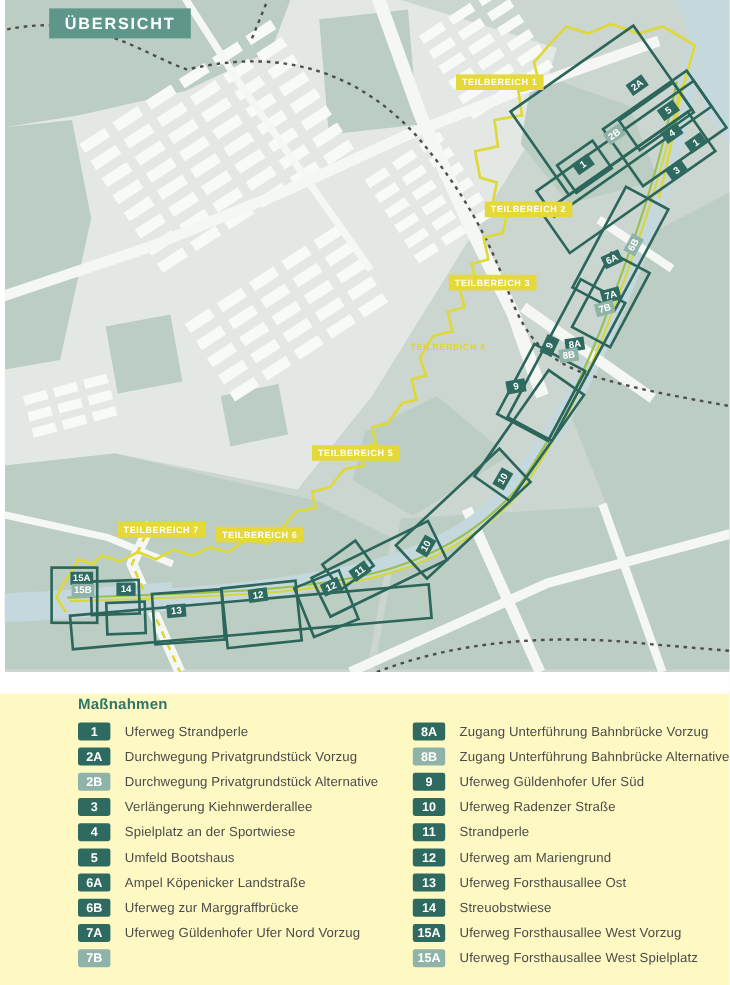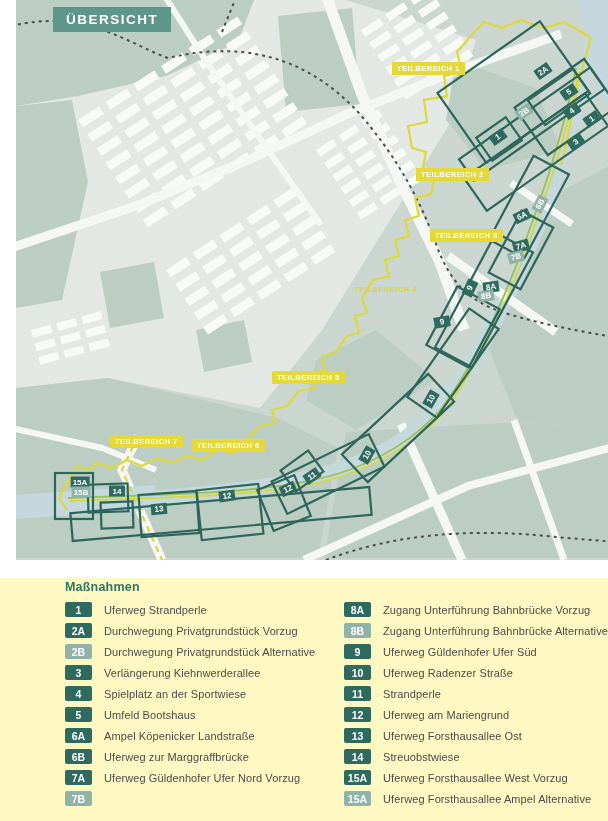--- a/index.html
+++ b/index.html
@@ -1,18 +1,18 @@
 <!DOCTYPE html>
 <html><head>
 <meta charset="utf-8">
 <style>
   html,body{margin:0;padding:0;background:#fff;}
   #page{position:relative;width:608px;height:821px;background:#ffffff;overflow:hidden;
         font-family:"Liberation Sans", sans-serif;}
-  #map-wrap{position:absolute;left:16px;top:0;width:507px;height:560px;}
+  #map-wrap{position:absolute;left:4px;top:0;width:507px;height:560px;}
   #map-svg{position:absolute;left:0;top:0;}
   .header-banner{position:absolute;left:37px;top:7px;height:25px;background:#5f968a;color:#fff;
         display:flex;align-items:center;padding:0 13px;font-size:13.5px;font-weight:bold;
         letter-spacing:1.5px;z-index:30;}
   .tb-label{position:absolute;font-size:7.5px;font-weight:bold;letter-spacing:.5px;
         white-space:nowrap;z-index:20;}
   .tb-label.boxed{background:#e5d839;color:#ffffff;padding:2px 5px;}
   .tb-label.plain{color:#ded534;padding:0;}
   .map-badge{position:absolute;min-width:12px;height:11px;line-height:11px;text-align:center;
         color:#fff;font-size:8px;font-weight:bold;padding:0 2px;z-index:22;white-space:nowrap;}
@@ -218,21 +218,21 @@
         <rect x="124" y="493" width="58" height="42" transform="rotate(-4 153 514)" stroke="#2c665b" stroke-width="2.2" fill="none"></rect>
         <rect x="55" y="500" width="300" height="28" transform="rotate(-5 205 514)" stroke="#2c665b" stroke-width="2.2" fill="none"></rect>
         <rect x="72" y="484" width="40" height="28" transform="rotate(-2 92 498)" stroke="#2c665b" stroke-width="2.2" fill="none"></rect>
         <rect x="39" y="473" width="38" height="46" transform="rotate(0 58 496)" stroke="#2c665b" stroke-width="2.2" fill="none"></rect>
         <rect x="85" y="502" width="32" height="26" transform="rotate(-2 101 515)" stroke="#2c665b" stroke-width="2.2" fill="none"></rect>
       </svg>
     <div class="header-banner">ÜBERSICHT</div>
     <div id="map-overlay">
         <div class="tb-label boxed" style="left: 376px; top: 62px;">TEILBEREICH 1</div>
         <div class="tb-label boxed" style="left: 400px; top: 168px;">TEILBEREICH 2</div>
-        <div class="tb-label boxed" style="left: 370px; top: 229px; margin-left: 44px;">TEILBEREICH 3</div>
+        <div class="tb-label boxed" style="left: 370px; top: 229px;">TEILBEREICH 3</div>
         <div class="tb-label plain" style="left: 338px; top: 285px;">TEILBEREICH 4</div>
         <div class="tb-label boxed" style="left: 256px; top: 371px;">TEILBEREICH 5</div>
         <div class="tb-label boxed" style="left: 176px; top: 439px;">TEILBEREICH 6</div>
         <div class="tb-label boxed" style="left: 94px; top: 435px;">TEILBEREICH 7</div>
         <div class="map-badge dark" style="left: 527px; top: 71px; transform: translate(-50%, -50%) rotate(-35deg);">2A</div>
         <div class="map-badge dark" style="left: 553px; top: 92px; transform: translate(-50%, -50%) rotate(-35deg);">5</div>
         <div class="map-badge dark" style="left: 556px; top: 111px; transform: translate(-50%, -50%) rotate(-35deg);">4</div>
         <div class="map-badge dark" style="left: 576px; top: 119px; transform: translate(-50%, -50%) rotate(-35deg);">1</div>
         <div class="map-badge light" style="left: 508px; top: 112px; transform: translate(-50%, -50%) rotate(-35deg);">2B</div>
         <div class="map-badge dark" style="left: 482px; top: 137px; transform: translate(-50%, -50%) rotate(-35deg);">1</div>
@@ -331,17 +331,17 @@
         <div class="legend-row">
           <span class="legend-badge dark">14</span>
           <span class="legend-label">Streuobstwiese</span>
         </div>
         <div class="legend-row">
           <span class="legend-badge dark">15A</span>
           <span class="legend-label">Uferweg Forsthausallee West Vorzug</span>
         </div>
         <div class="legend-row">
           <span class="legend-badge light">15A</span>
-          <span class="legend-label">Uferweg Forsthausallee Ampel Alternative</span>
+          <span class="legend-label">Uferweg Forsthausallee West Spielplatz</span>
         </div>
       </div>
   </div>
 </div>
 
 </body></html>

